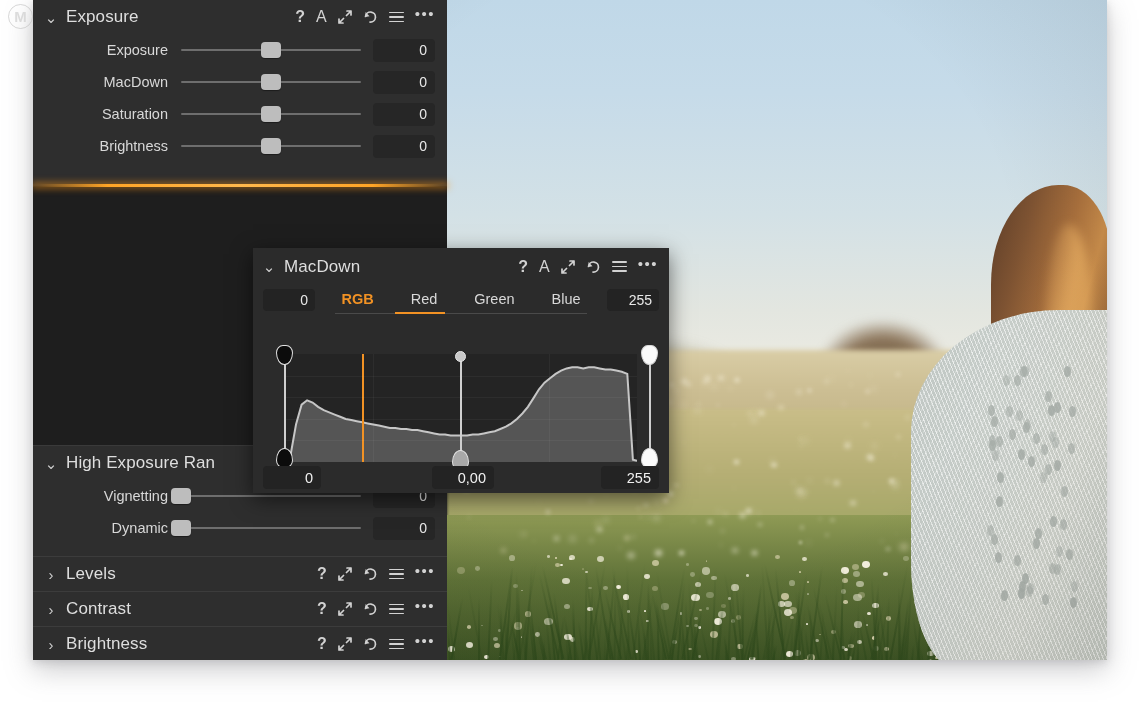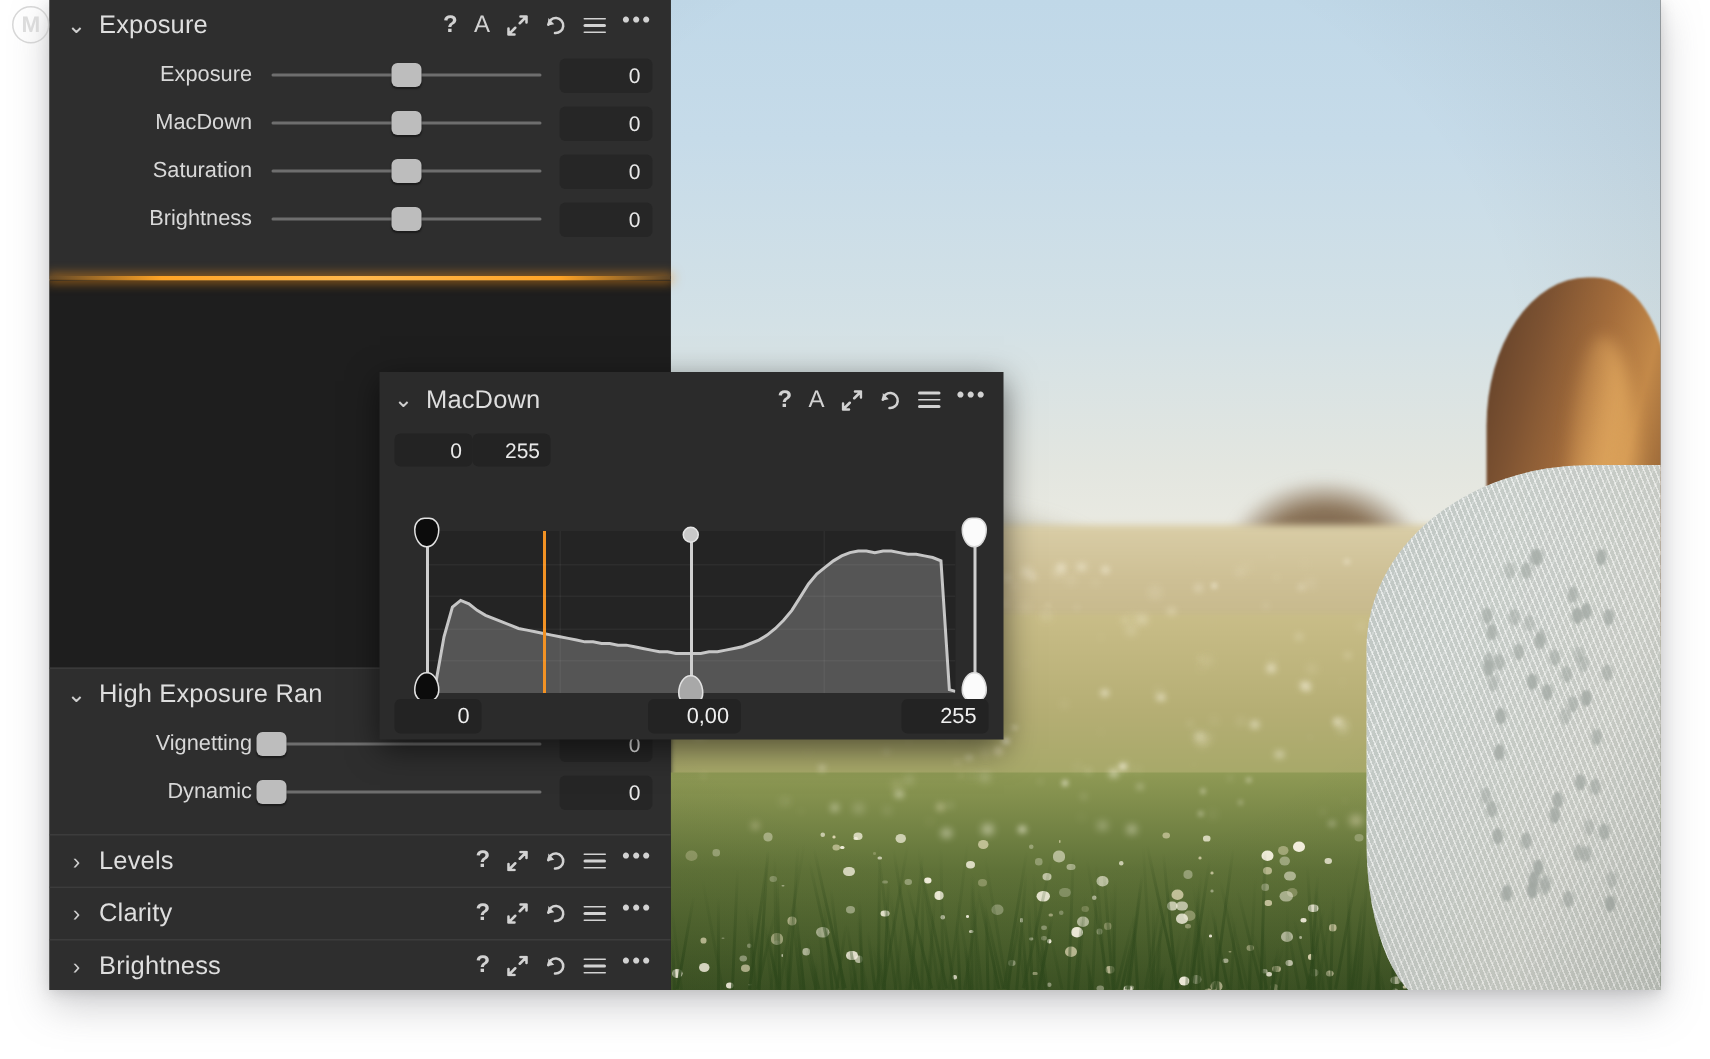--- a/index.html
+++ b/index.html
@@ -1091,21 +1091,21 @@
                   <i></i>
                   <i></i>
                   <i></i>
                 </span>
               </span>
     <span class="hi dots">•••</span>
   </span>
   </div>
   <div class="row-collapsed" style="top:591px;">
     <span class="chev">›</span>
-    <span class="panel-title">Clarity</span>
+    <span class="panel-title">Contrast</span>
     <span class="head-icons">
     <span class="hi qm">?</span>
 
     <span class="hi">
                 <svg width="14" height="14" viewBox="0 0 14 14">
                   <path d="M13 1 L8.5 5.5 M13 1 L13 5 M13 1 L9 1 M1 13 L5.5 8.5 M1 13 L1 9 M1 13 L5 13" stroke="#d2d2d2" stroke-width="1.7" fill="none" stroke-linecap="round"></path>
                 </svg>
               </span>
     <span class="hi">
                 <svg width="15" height="14" viewBox="0 0 15 14">
@@ -1177,20 +1177,28 @@
                 <i></i>
                 <i></i>
               </span>
             </span>
           <span class="hi dots">•••</span>
         </span>
       </div>
 
       <div class="lv-tabs">
         <div class="lv-num">0</div>
+        <div class="lv-tabstrip" id="lv-tabs">
+          <div class="lv-underline"></div>
+          <div class="lv-underline-active"></div>
+        <div class="lv-tab active">RGB</div>
+            <div class="lv-tab">Red</div>
+            <div class="lv-tab">Green</div>
+            <div class="lv-tab">Blue</div>
+          </div>
         <div class="lv-num">255</div>
       </div>
 
       <div class="hist-area">
         <div class="hist-box" id="hist-box">
           <svg class="hist-svg" viewBox="0 0 352 108" preserveAspectRatio="none">
             <path id="hist-fill" fill="rgba(200,200,200,.30)" d="M0.0 105.8 L5.5 101.4 L11.0 70.5 L16.6 50.7 L22.1 46.3 L27.6 48.5 L33.1 52.9 L38.7 56.2 L44.2 58.4 L49.7 60.6 L55.2 62.8 L60.7 65.0 L66.3 66.1 L71.8 67.2 L77.3 68.3 L82.8 69.4 L88.3 70.5 L93.9 71.6 L99.4 72.7 L104.9 73.9 L110.4 73.9 L116.0 75.0 L121.5 75.0 L127.0 76.1 L132.5 76.1 L138.0 77.2 L143.6 78.3 L149.1 79.4 L154.6 80.5 L160.1 80.5 L165.6 81.6 L171.2 81.6 L176.7 81.6 L182.2 81.6 L187.7 80.5 L193.3 80.5 L198.8 79.4 L204.3 78.3 L209.8 77.2 L215.3 75.0 L220.9 72.7 L226.4 69.4 L231.9 65.0 L237.4 59.5 L242.9 52.9 L248.5 44.1 L254.0 35.3 L259.5 28.7 L265.0 24.3 L270.6 19.9 L276.1 16.6 L281.6 14.4 L287.1 13.3 L292.6 13.3 L298.2 14.4 L303.7 13.3 L309.2 13.3 L314.7 14.4 L320.3 15.5 L325.8 15.5 L331.3 16.6 L336.8 17.7 L342.3 19.9 L347.9 105.8 L352.0 106.9 L352 108 L0 108 Z"></path>
             <path id="hist-line" fill="none" stroke="#c6c6c6" stroke-width="2" d="M0.0 105.8 L5.5 101.4 L11.0 70.5 L16.6 50.7 L22.1 46.3 L27.6 48.5 L33.1 52.9 L38.7 56.2 L44.2 58.4 L49.7 60.6 L55.2 62.8 L60.7 65.0 L66.3 66.1 L71.8 67.2 L77.3 68.3 L82.8 69.4 L88.3 70.5 L93.9 71.6 L99.4 72.7 L104.9 73.9 L110.4 73.9 L116.0 75.0 L121.5 75.0 L127.0 76.1 L132.5 76.1 L138.0 77.2 L143.6 78.3 L149.1 79.4 L154.6 80.5 L160.1 80.5 L165.6 81.6 L171.2 81.6 L176.7 81.6 L182.2 81.6 L187.7 80.5 L193.3 80.5 L198.8 79.4 L204.3 78.3 L209.8 77.2 L215.3 75.0 L220.9 72.7 L226.4 69.4 L231.9 65.0 L237.4 59.5 L242.9 52.9 L248.5 44.1 L254.0 35.3 L259.5 28.7 L265.0 24.3 L270.6 19.9 L276.1 16.6 L281.6 14.4 L287.1 13.3 L292.6 13.3 L298.2 14.4 L303.7 13.3 L309.2 13.3 L314.7 14.4 L320.3 15.5 L325.8 15.5 L331.3 16.6 L336.8 17.7 L342.3 19.9 L347.9 105.8 L352.0 106.9"></path>
           </svg>
           <div class="hist-marker" id="hist-marker" style="left: 77.44px;"></div>

